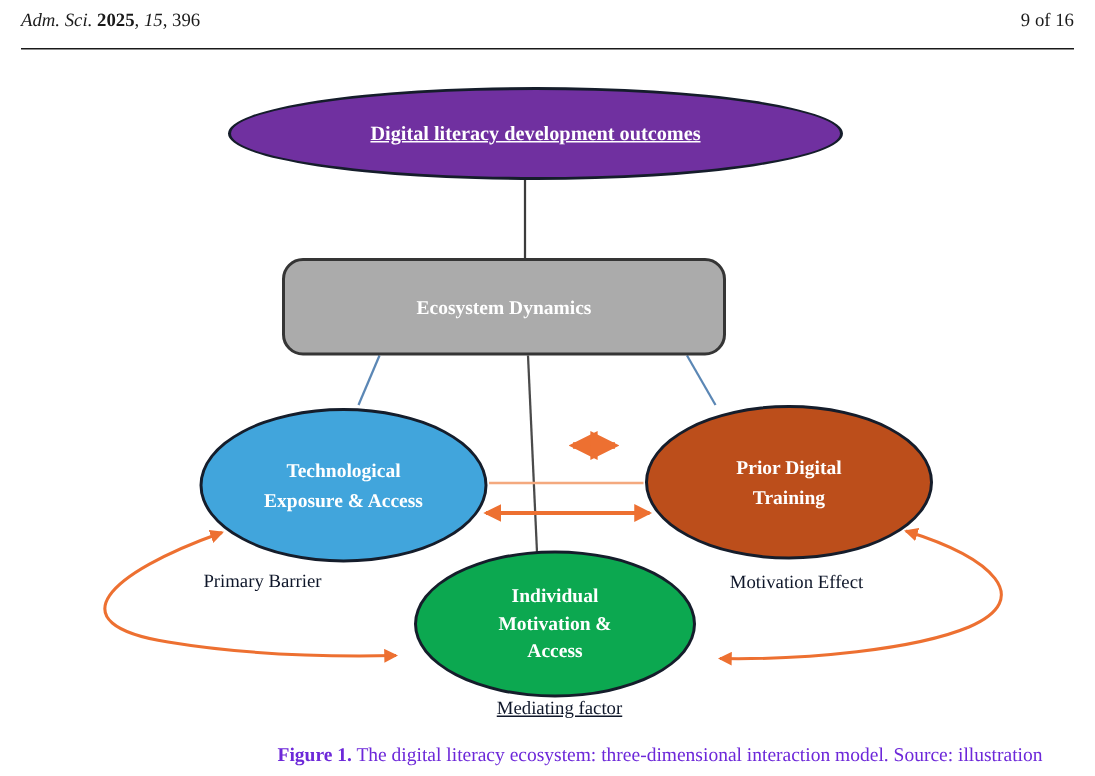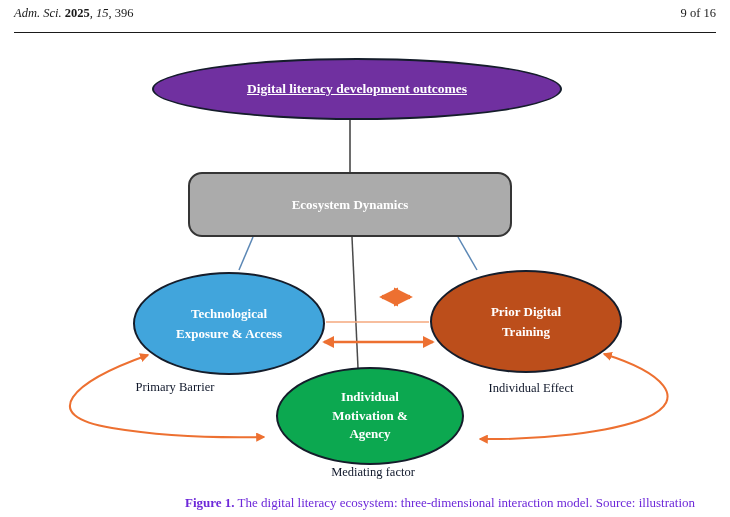--- a/index.html
+++ b/index.html
@@ -42,38 +42,38 @@
     font-weight: bold;
     font-size: 13px;
     line-height: 1.5;
   }
   .ellipse { border-radius: 50%; border: 2px solid #151d2b; }
   .node-outcomes {
     left: 152px; top: 58px; width: 410px; height: 62px;
     font-size: 13.5px;
   }
   .node-ecosystem {
-    left: 188px; top: 172px; width: 324px; height: 65px;
+    left: 188px; top: 172px; width: 296px; height: 65px;
     border-radius: 14px;
     border: 2.5px solid #353535;
   }
   .node-tech  { left: 133px; top: 272px; width: 192px; height: 103px; }
   .node-prior { left: 430px; top: 270px; width: 192px; height: 103px; }
   .node-motivation { left: 276px; top: 367px; width: 188px; height: 98px; font-size: 13px; line-height: 1.45; }
   .annotation {
     position: absolute;
     z-index: 2;
     width: 170px;
     text-align: center;
     font-size: 12.5px;
     color: #0f172a;
   }
   .ann-primary     { left: 90px;  top: 380px; }
   .ann-scaffolding { left: 446px; top: 381px; }
-  .ann-mediating   { left: 288px; top: 465px; }
+  .ann-mediating   { left: 288px; top: 465px; text-decoration: underline; }
   
   .caption {
     position: absolute;
     left: 185px; top: 495px;
     width: 540px;
     font-size: 13px;
     color: #6d28d9;
     white-space: nowrap;
   }
   .caption .b { font-weight: bold; }
@@ -133,25 +133,25 @@
     </div>
 
     <div class="shape ellipse node-prior" style="background-color: rgb(188, 78, 27);">
       <span>Prior Digital</span>
       <span>Training</span>
     </div>
 
     <div class="shape ellipse node-motivation" style="background-color: rgb(12, 168, 80);">
       <span>Individual</span>
       <span>Motivation &amp;</span>
-      <span>Agency</span>
+      <span>Access</span>
     </div>
 
     <div class="annotation ann-primary">Primary Barrier</div>
-    <div class="annotation ann-scaffolding">Individual Effect</div>
+    <div class="annotation ann-scaffolding">Motivation Effect</div>
     <div class="annotation ann-mediating">Mediating factor</div>
   </div>
 
   <div class="caption">
     <span class="b">Figure 1.</span><span> The digital literacy ecosystem: three-dimensional interaction model. Source: illustration</span>
   </div>
 
 </div>
 
 </body></html>

